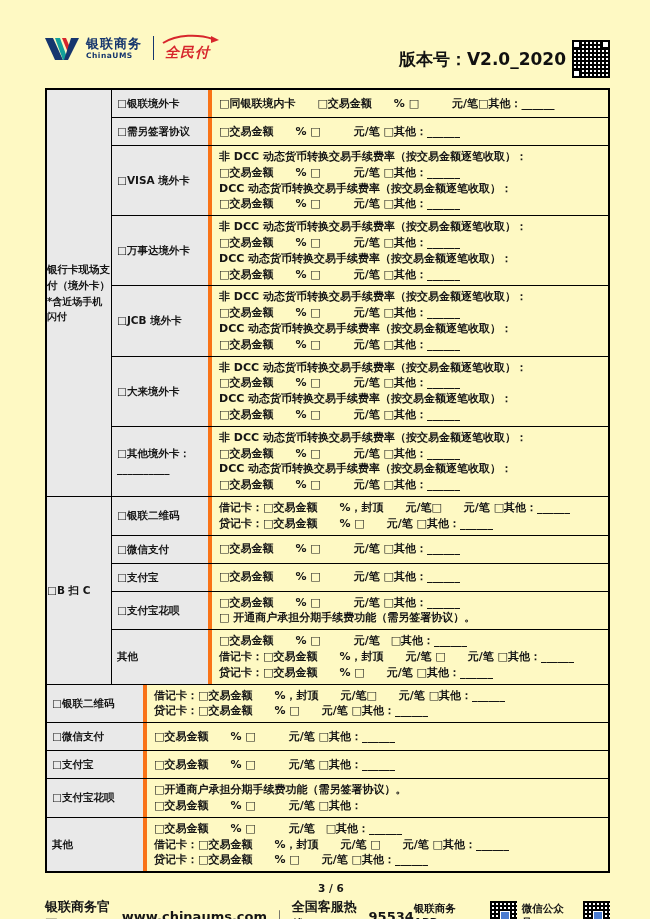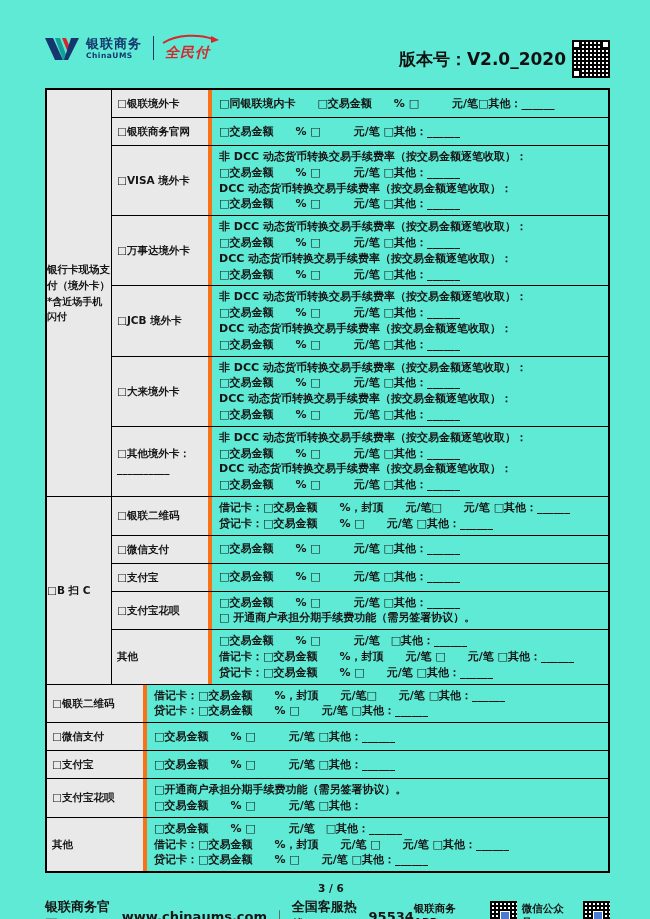--- a/index.html
+++ b/index.html
@@ -2,21 +2,21 @@
 <html><head>
 <meta charset="utf-8">
 <style>
   html,body{margin:0;padding:0;background:#fff;}
   body{
     width:650px;height:919px;
     font-family:"DejaVu Sans","Liberation Sans",sans-serif;
     color:#151515;
     -webkit-font-smoothing:antialiased;
   }
-  .page{position:relative;width:650px;height:919px;overflow:hidden;background:#5eead4;}
+  .page{position:relative;width:650px;height:919px;overflow:hidden;background:#fef9c3;}
 
   
   .hdr{display:flex;justify-content:space-between;align-items:flex-start;padding:34px 40px 0 45px;}
   .brand{display:flex;align-items:center;gap:7px;}
   .brand-text{line-height:1;}
   .brand-cn{font-size:13px;font-weight:bold;color:#16366e;letter-spacing:1px;}
   .brand-en{font-size:7.5px;font-weight:bold;color:#16366e;margin-top:2px;letter-spacing:.5px;}
   .brand-sep{width:1px;height:24px;background:#16366e;margin:0 4px;}
   .qmf{position:relative;padding-top:8px;}
   .qmf-text{font-size:14px;font-weight:bold;color:#d7262c;font-style:italic;letter-spacing:1px;}
@@ -105,21 +105,21 @@
           <div class="row">
             <div class="card-cell">
               <div class="card-label">□银联境外卡</div>
             </div>
             <div class="detail-cell">
               <div class="line">□同银联境内卡　　□交易金额　　% □　　　元/笔□其他：______</div>
             </div>
           </div>
           <div class="row">
             <div class="card-cell">
-              <div class="card-label">□银联商务官网</div>
+              <div class="card-label">□需另签署协议</div>
             </div>
             <div class="detail-cell">
               <div class="line">□交易金额　　% □　　　元/笔 □其他：______</div>
             </div>
           </div>
           <div class="row">
             <div class="card-cell">
               <div class="card-label">□VISA 境外卡</div>
             </div>
             <div class="detail-cell">

